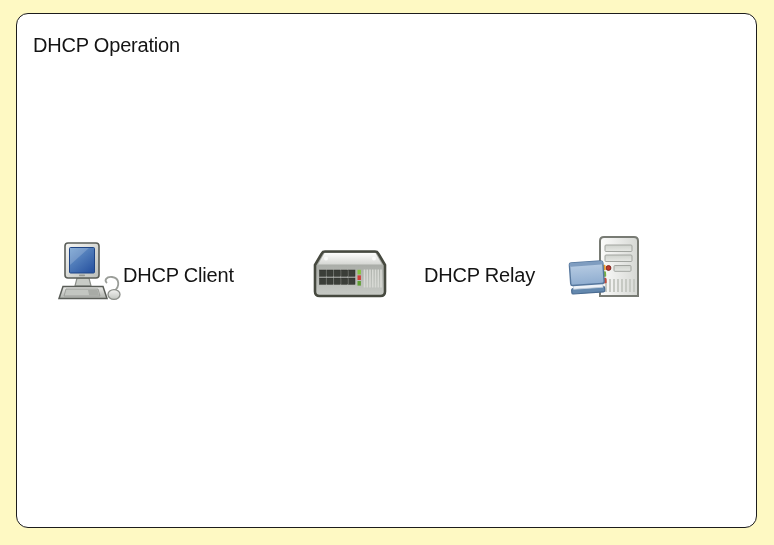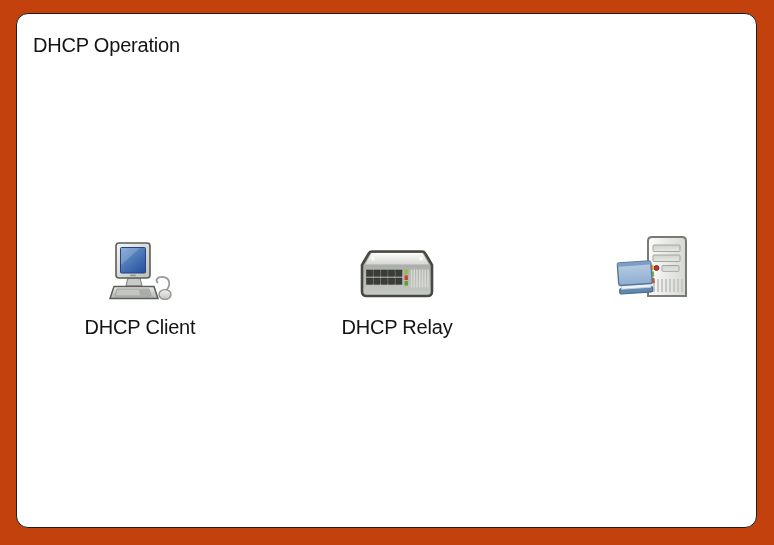--- a/index.html
+++ b/index.html
@@ -5,21 +5,21 @@
   html, body {
     margin: 0;
     padding: 0;
     background: #ffffff;
     font-family: "Liberation Sans", sans-serif;
   }
   .canvas {
     position: relative;
     width: 774px;
     height: 545px;
-    background: #c2410c;
+    background: #fef9c3;
     overflow: hidden;
   }
   .frame {
     position: absolute;
     left: 16px;
     top: 13px;
     width: 739px;
     height: 513px;
     border: 1.6px solid #1c1c1c;
     border-radius: 12px;
@@ -32,25 +32,25 @@
     font-size: 20px;
     letter-spacing: -0.2px;
     color: #141414;
     white-space: nowrap;
   }
   .node {
     position: absolute;
     top: 234px;
     width: 170px;
     display: flex;
-    flex-direction: column;
+    flex-direction: row;
     align-items: center;
   }
   .node-client { left: 55px; }
-  .node-relay  { left: 312px; }
+  .node-relay  { left: 312px; gap: 36px; }
   .node-server { left: 568px; }
   .icon-box {
     height: 70px;
     display: flex;
     align-items: flex-end;
     justify-content: center;
   }
   .relay-svg { margin-bottom: 5px; }
   .node-label {
     margin-top: 12px;

